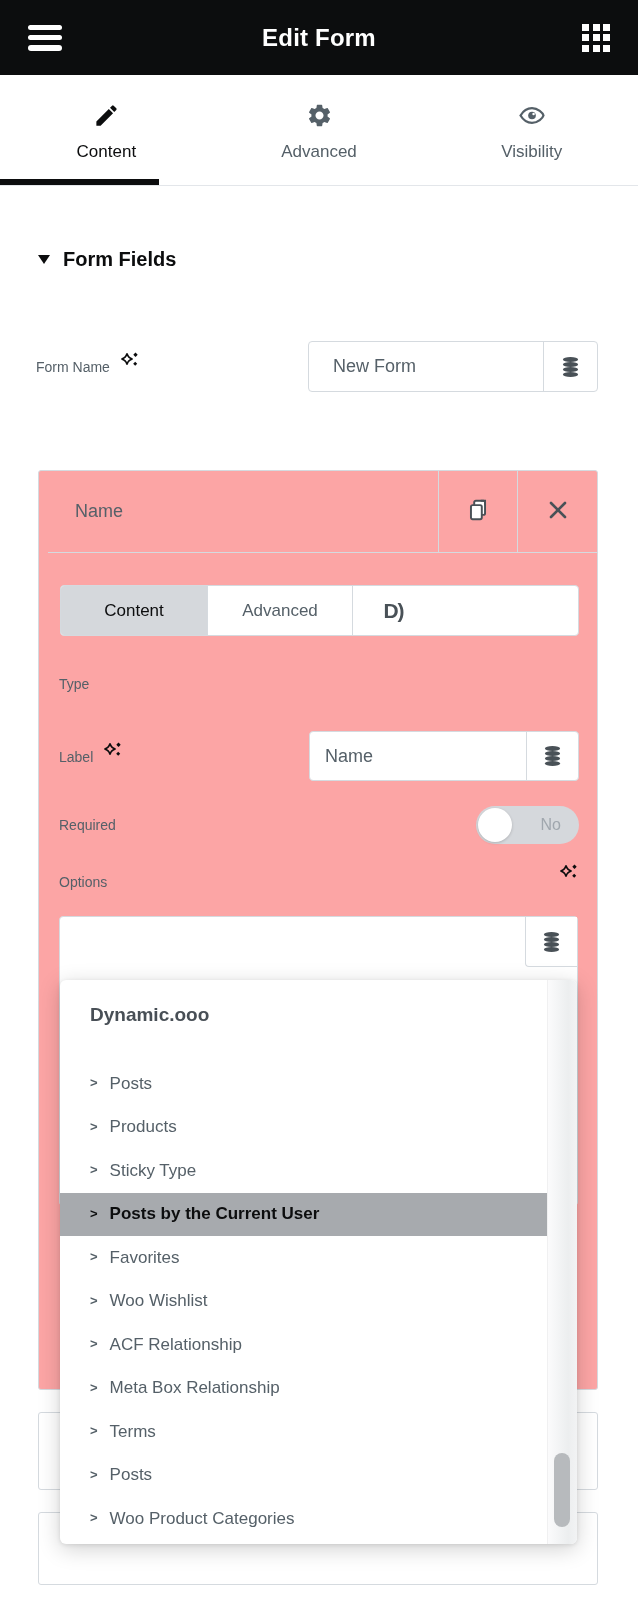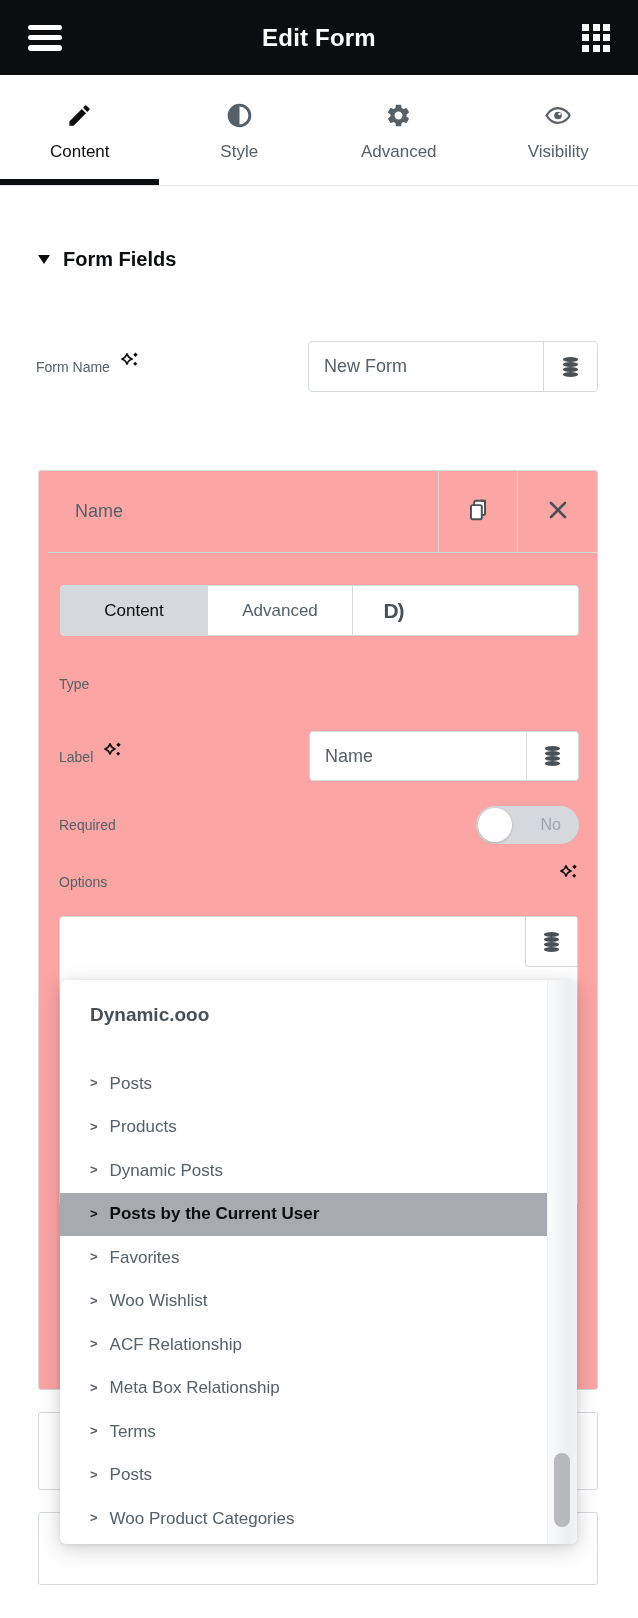--- a/index.html
+++ b/index.html
@@ -34,21 +34,21 @@
   .caret-down{width:0;height:0;border-left:6.5px solid transparent;border-right:6.5px solid transparent;border-top:9px solid var(--dark);}
   .section-title{font-size:20px;font-weight:700;color:var(--dark);}
   
   .ctrl-label{font-size:14px;color:var(--gray);display:flex;align-items:center;gap:9px;line-height:30px;}
   .text-input{position:absolute;background:#fff;border:1px solid var(--border);border-radius:4px;display:flex;}
   .text-input input{flex:1;border:0;outline:none;background:transparent;font-family:inherit;
     font-size:18px;color:var(--gray);padding:0 15px;min-width:0;}
   .dyn-cell{width:54px;border-left:1px solid var(--border);display:flex;align-items:center;justify-content:center;cursor:pointer;color:var(--icon);}
   
   .form-name-label{position:absolute;left:36px;top:351px;}
-  .form-name-input{left:308px;top:341px;width:290px;height:51px;}
+  .form-name-input{left:308px;top:341px;width:290px;height:51px;padding-left:9px;}
   
   .field-card{position:absolute;left:38px;top:470px;width:560px;height:920px;background:#fca5a5;
     border:1px solid var(--border);border-radius:3px;z-index:1;padding-left:9px;}
   .card-header{height:82px;border-bottom:1px solid var(--border);display:flex;align-items:stretch;}
   .card-title{flex:1;display:flex;align-items:center;padding-left:27px;font-size:18px;color:var(--gray);cursor:pointer;}
   .card-btn{width:80px;border-left:1px solid var(--border);display:flex;align-items:center;justify-content:center;color:var(--icon);cursor:pointer;}
   .inner-tabs{position:absolute;left:21px;top:114px;width:519px;height:51px;border:1px solid var(--border);
     border-radius:4px;display:flex;overflow:hidden;background:#fff;}
   .inner-tab{display:flex;align-items:center;justify-content:center;font-size:17px;color:var(--gray);
     border-right:1px solid var(--border);cursor:pointer;background:#fff;}
@@ -120,29 +120,20 @@
   <div class="nav-tab active">
     <span>
       <svg width="27" height="27" viewBox="0 0 24 24" fill="currentColor">
           <path d="M3 17.25V21h3.75L17.81 9.94l-3.75-3.75L3 17.25zM20.71 7.04c.39-.39.39-1.02 0-1.41l-2.34-2.34a.996.996 0 0 0-1.41 0l-1.83 1.83 3.75 3.75 1.83-1.83z"></path>
         </svg>
     </span>
     <span class="ntab-label">Content</span>
   </div>
   <div class="nav-tab">
     <span>
-      <svg width="27" height="27" viewBox="0 0 24 24">
-          <circle cx="12" cy="12" r="9.2" fill="none" stroke="currentColor" stroke-width="2.6"></circle>
-          <path d="M12 2.8a9.2 9.2 0 0 0 0 18.4z" fill="currentColor"></path>
-        </svg>
-    </span>
-    <span class="ntab-label">Style</span>
-  </div>
-  <div class="nav-tab">
-    <span>
       <svg width="27" height="27" viewBox="0 0 24 24" fill="currentColor">
           <path d="M19.14 12.94c.04-.3.06-.61.06-.94s-.02-.64-.07-.94l2.03-1.58a.49.49 0 0 0 .12-.61l-1.92-3.32a.488.488 0 0 0-.59-.22l-2.39.96c-.5-.38-1.03-.7-1.62-.94l-.36-2.54a.484.484 0 0 0-.48-.41h-3.84c-.24 0-.43.17-.47.41l-.36 2.54c-.59.24-1.13.57-1.62.94l-2.39-.96c-.22-.08-.47 0-.59.22L2.74 8.87c-.12.21-.08.47.12.61l2.03 1.58c-.05.3-.09.63-.09.94s.02.64.07.94l-2.03 1.58a.49.49 0 0 0-.12.61l1.92 3.32c.12.22.37.29.59.22l2.39-.96c.5.38 1.03.7 1.62.94l.36 2.54c.05.24.24.41.48.41h3.84c.24 0 .44-.17.47-.41l.36-2.54c.59-.24 1.13-.56 1.62-.94l2.39.96c.22.08.47 0 .59-.22l1.92-3.32c.12-.22.07-.47-.12-.61l-2.01-1.58zM12 15.6c-1.98 0-3.6-1.62-3.6-3.6s1.62-3.6 3.6-3.6 3.6 1.62 3.6 3.6-1.62 3.6-3.6 3.6z"></path>
         </svg>
     </span>
     <span class="ntab-label">Advanced</span>
   </div>
   <div class="nav-tab">
     <span>
       <svg width="28" height="27" viewBox="0 0 24 24">
           <path d="M12 5.5C6.6 5.5 3.1 9.8 1.8 12c1.3 2.2 4.8 6.5 10.2 6.5S21.6 14.2 22.2 12C21.6 9.8 17.4 5.5 12 5.5z" fill="none" stroke="currentColor" stroke-width="2"></path>
@@ -270,21 +261,21 @@
       <div class="dd-item">
         <span class="dd-arrow">&gt;</span>
         <span>Posts</span>
       </div>
       <div class="dd-item">
         <span class="dd-arrow">&gt;</span>
         <span>Products</span>
       </div>
       <div class="dd-item">
         <span class="dd-arrow">&gt;</span>
-        <span>Dynamic Posts</span>
+        <span>Sticky Type</span>
       </div>
       <div class="dd-item highlighted">
         <span class="dd-arrow">&gt;</span>
         <span>Posts by the Current User</span>
       </div>
       <div class="dd-item">
         <span class="dd-arrow">&gt;</span>
         <span>Favorites</span>
       </div>
       <div class="dd-item">

